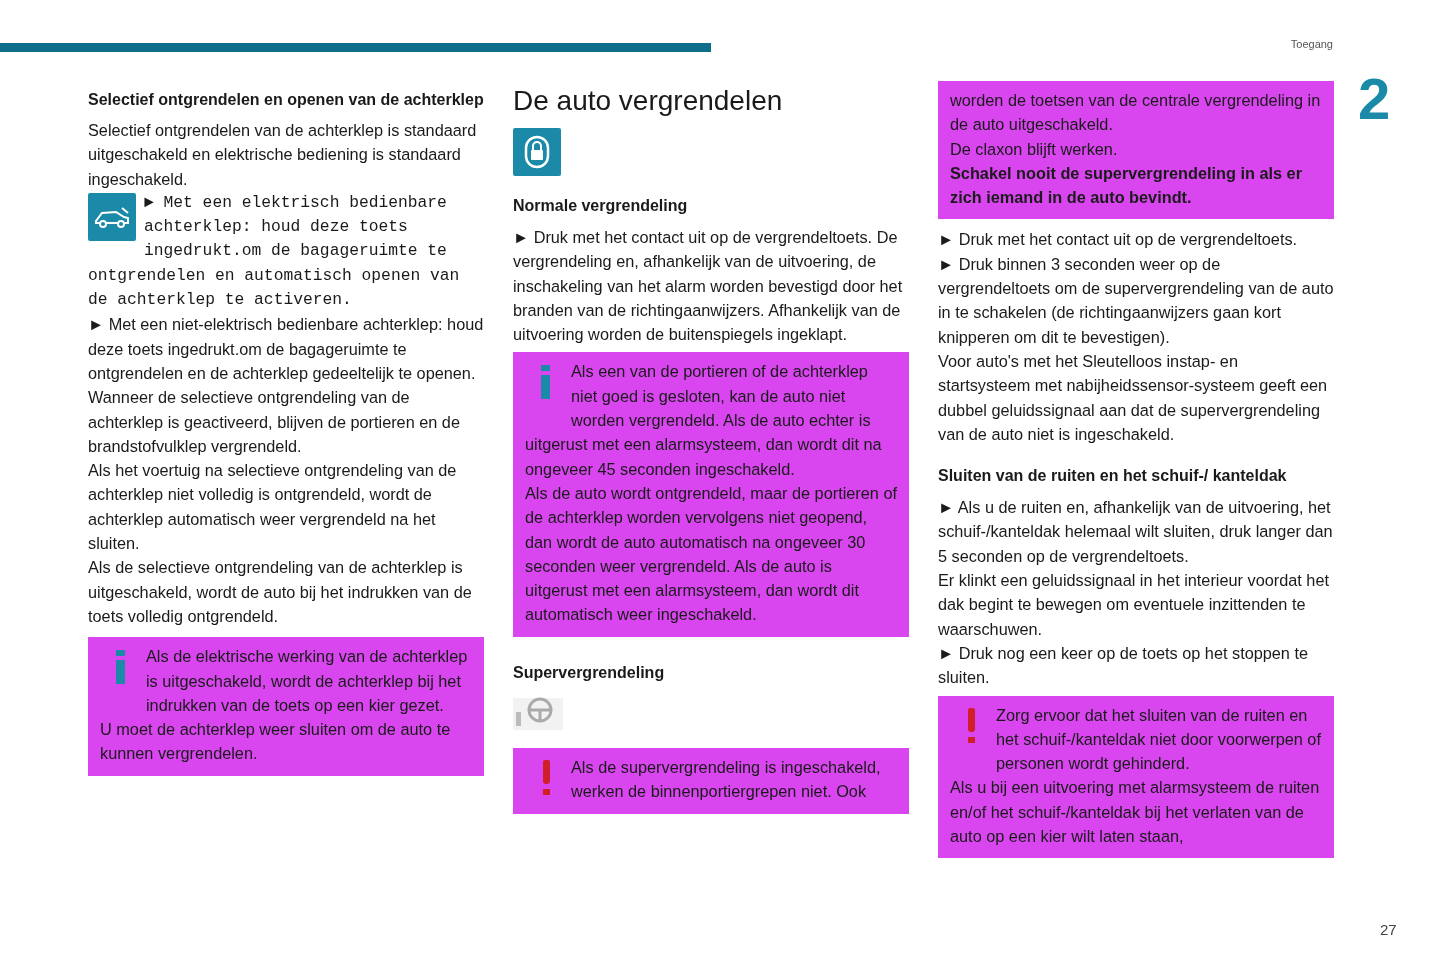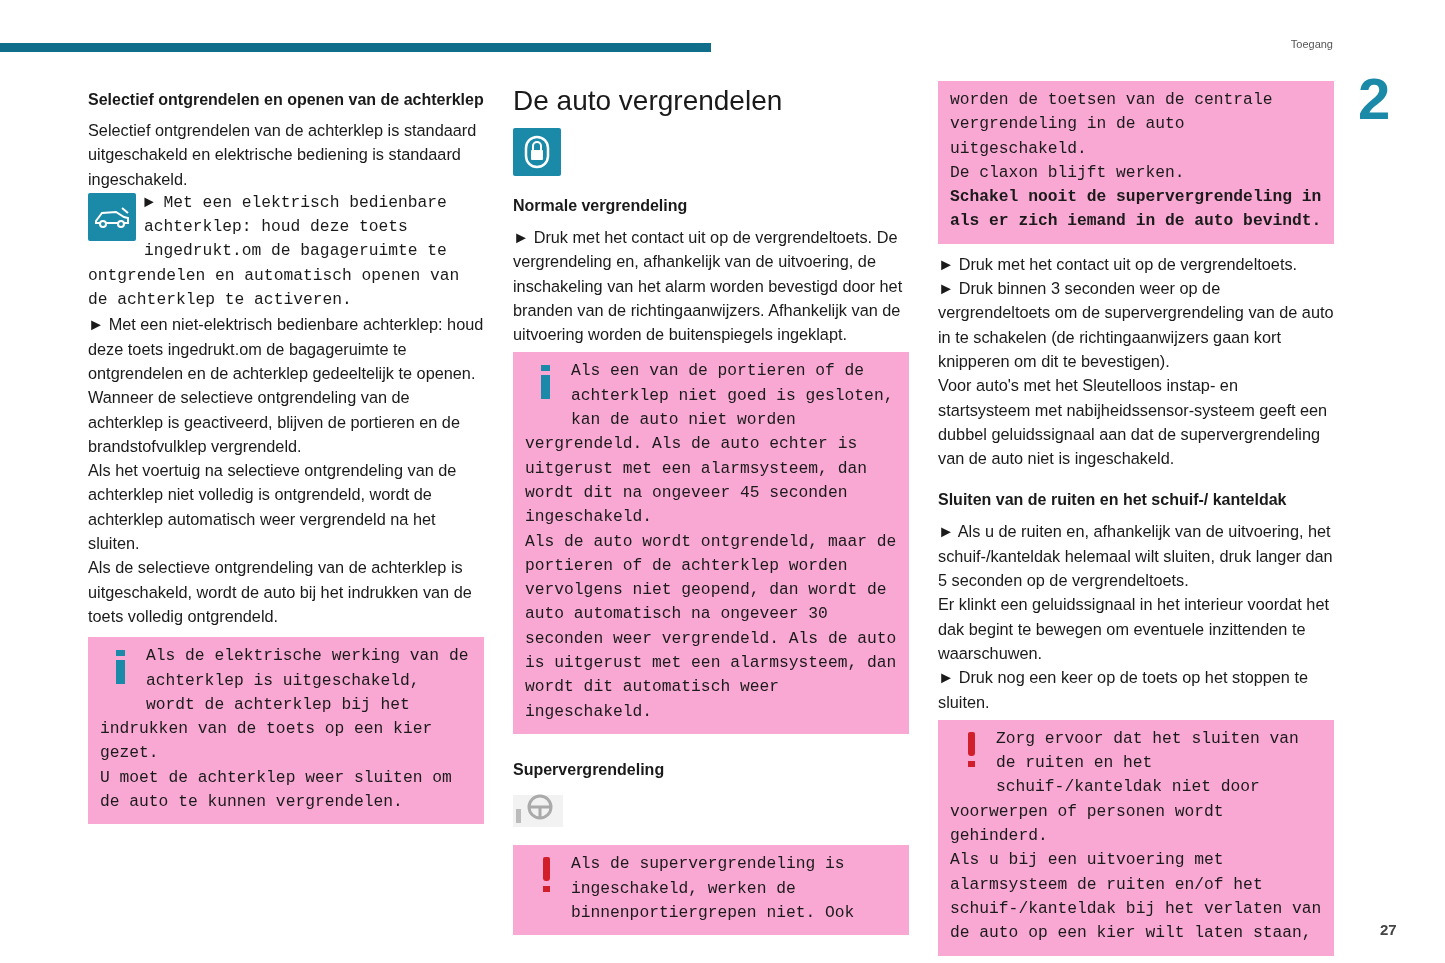--- a/index.html
+++ b/index.html
@@ -3,32 +3,32 @@
 <meta charset="utf-8">
 <style>
   html, body { margin:0; padding:0; }
   body {
     width:1445px; height:963px; background:#ffffff; position:relative; overflow:hidden;
     font-family:"Liberation Sans", sans-serif; color:#1a1a1a;
   }
   .topbar { position:absolute; left:0; top:43px; width:711px; height:9px; background:#0f6e8a; }
   .section-label { position:absolute; right:112px; top:38px; font-size:11px; color:#555; }
   .chapter-num { position:absolute; left:1358px; top:70px; font-size:58px; font-weight:bold; color:#1a8aa8; line-height:1; }
-  .page-num { position:absolute; left:1380px; top:921px; font-size:15px; font-weight:bold; color:#444; }
+  .page-num { position:absolute; left:1380px; top:921px; font-size:15px; font-weight:normal; color:#444; }
 
   .col { position:absolute; top:86px; width:396px; font-size:16.3px; line-height:24.3px; }
   .col1 { left:88px; }
   .col2 { left:513px; }
   .col3 { left:938px; }
 
   p { margin:0; }
   h3 { margin:0; font-size:16px; line-height:27px; font-weight:bold; color:#1a1a1a; }
   h2 { margin:0; font-size:28px; line-height:34px; font-weight:normal; color:#1a1a1a; }
 
-  .box { background:#f9a8d4; padding:7px 12px 10px 12px;font-family:Liberation Mono, monospace; }
+  .box { background:#d946ef; padding:7px 12px 10px 12px; }
   .icon-line { position:relative;font-family:Liberation Mono, monospace; }
   .info-i { float:left; width:24px; height:46px; margin:3px 12px 0 10px; position:relative; }
   .info-i .dot { position:absolute; left:6px; top:3px; width:9px; height:6px; background:#1a8aa8; }
   .info-i .stem { position:absolute; left:6px; top:13px; width:9px; height:24px; background:#1a8aa8; }
   .warn { float:left; width:20px; height:46px; margin:5px 14px 0 12px; position:relative; }
   .warn .bar { position:absolute; left:6px; top:0; width:7px; height:24px; background:#d01f2b; border-radius:2px 2px 3px 3px; }
   .warn .pt { position:absolute; left:6px; top:29px; width:7px; height:6px; background:#d01f2b; }
 
   .lock-icon { width:48px; height:48px; background:#1a8aa8; border-radius:2px; display:flex; align-items:center; justify-content:center; }
   .car-btn { float:left; width:48px; height:48px; background:#1a8aa8; border-radius:2px; margin:2px 8px 0 0; display:flex; align-items:center; justify-content:center; }

